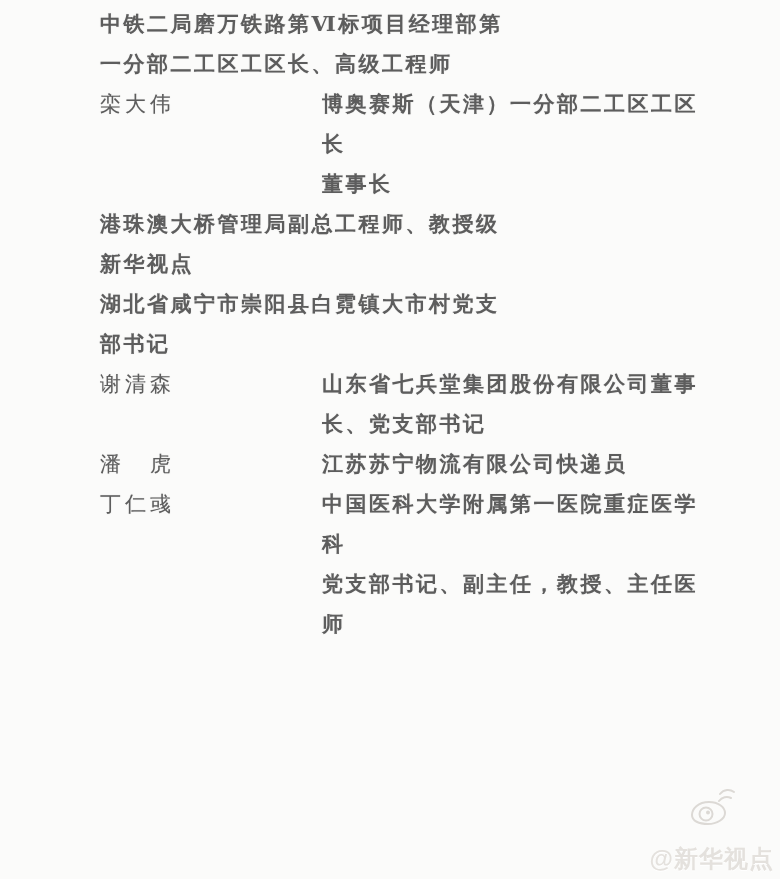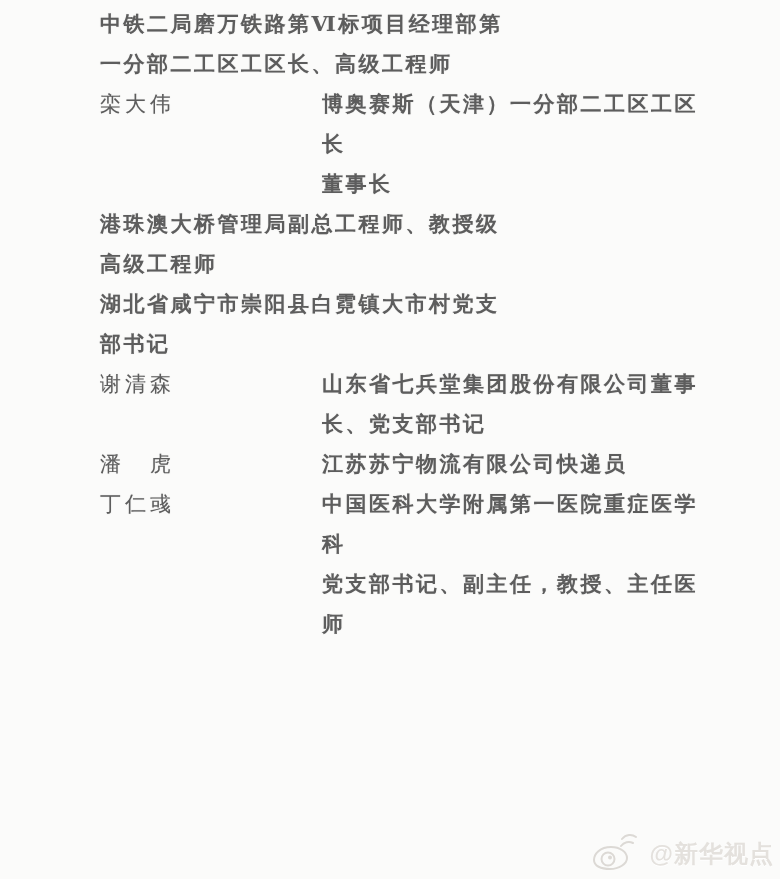--- a/index.html
+++ b/index.html
@@ -42,20 +42,21 @@
     font-weight: bold;
   }
   .watermark {
     position: absolute;
     right: 6px;
     bottom: 4px;
     display: flex;
     align-items: center;
     gap: 13px;
     pointer-events: none;
+    flex-direction: column;
   }
   .watermark .wm-text {
     font-family: "Liberation Sans", "DejaVu Sans", sans-serif;
     font-weight: bold;
     font-size: 24px;
     color: #e4e1dd;
     letter-spacing: 1px;
     text-shadow: 0 1px 0 #ffffff;
   }
 </style>
@@ -70,21 +71,21 @@
   </div>
 
   <div class="entry">
     <div class="name">栾大伟</div>
     <div class="position">博奥赛斯（天津）一分部二工区工区长
 董事长</div>
   </div>
 
   <div class="entry">
     <div class="position">港珠澳大桥管理局副总工程师、教授级
-高级工程师</div>
+新华视点</div>
   </div>
 
   <div class="entry">
     <div class="position">湖北省咸宁市崇阳县白霓镇大市村党支
 部书记</div>
   </div>
 
   <div class="entry">
     <div class="name">谢清森</div>
     <div class="position">山东省七兵堂集团股份有限公司董事

